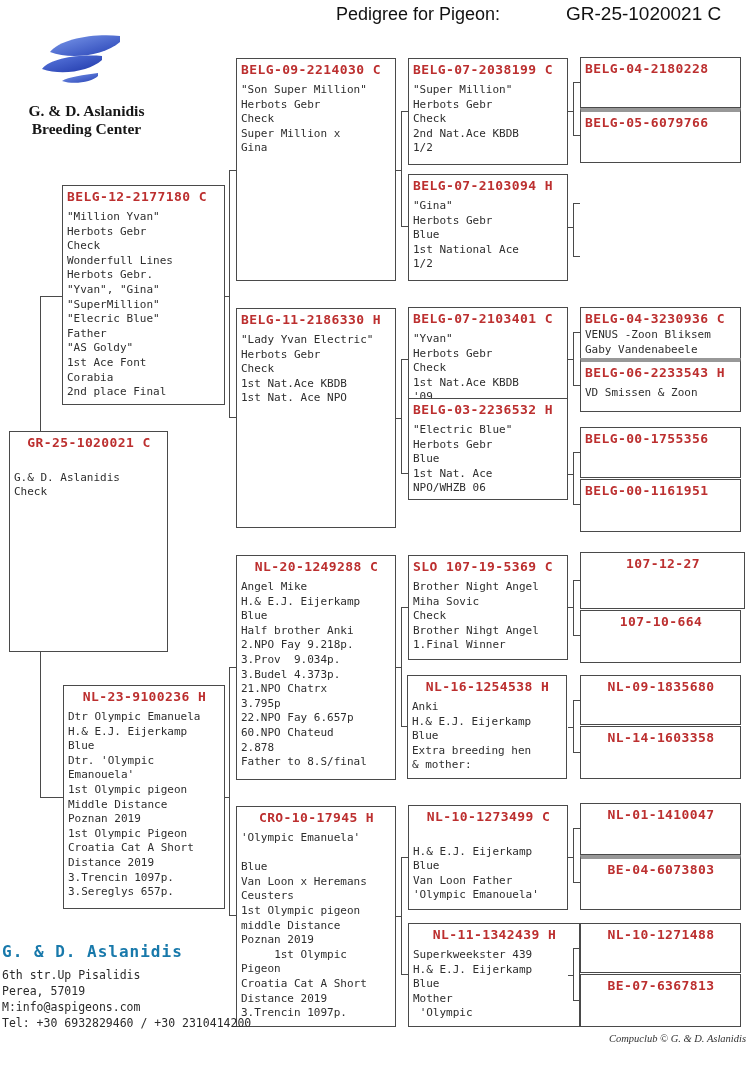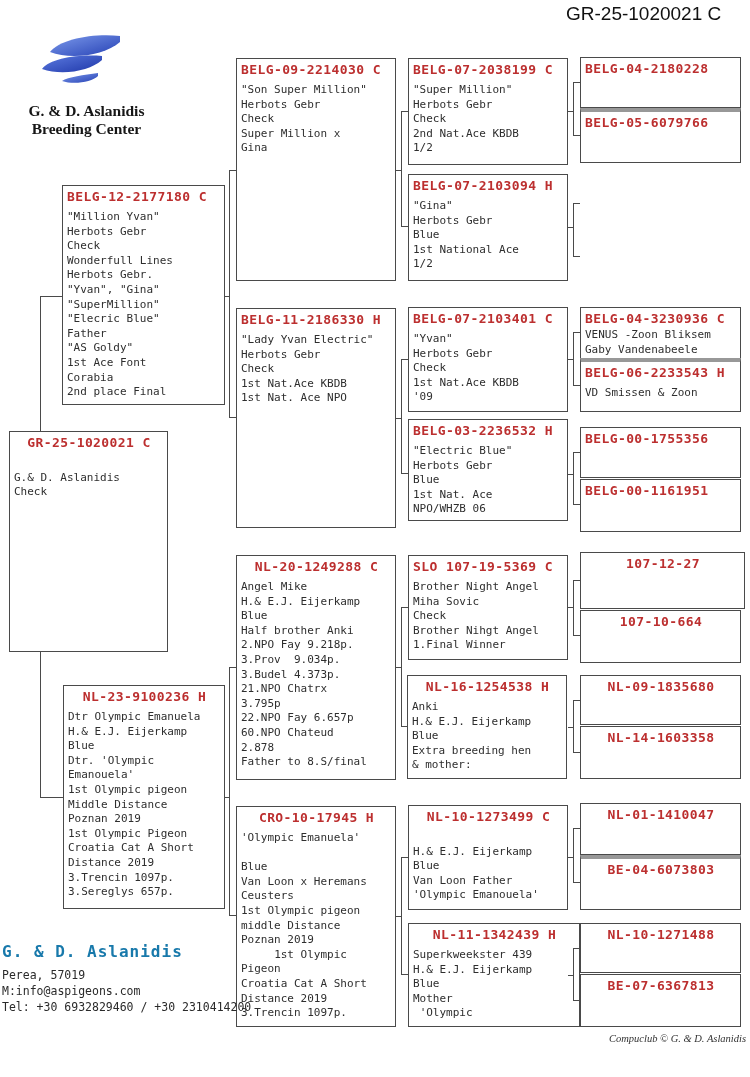--- a/index.html
+++ b/index.html
@@ -41,20 +41,21 @@
                  margin-bottom:6px;}
   .footer .fline{font-size:11.5px;line-height:16px;color:#2a2a2a;}
   .credit{position:absolute;left:560px;top:1033px;width:186px;text-align:right;
           font-family:"Liberation Serif",serif;font-style:italic;font-size:10.5px;color:#333;}
 </style>
 </head>
 <body>
 
 <div class="page">
 
+  <div class="hdr-label">Pedigree for Pigeon:</div>
   <div class="hdr-ring">GR-25-1020021 C</div>
 
   <svg class="logo" viewBox="0 0 86 56">
     <defs>
       <linearGradient id="wg1" x1="0" y1="0" x2="1" y2="1">
         <stop offset="0" stop-color="#7d9bec"></stop>
           <stop offset="1" stop-color="#2540b4"></stop>
       </linearGradient>
       <linearGradient id="wg2" x1="0" y1="0" x2="1" y2="1">
         <stop offset="0" stop-color="#5c7be0"></stop>
@@ -176,21 +177,21 @@
 1/2</div>
   </div>
   <div class="box" style="left:408px;top:307px;width:160px;height:105px">
     <span class="title">BELG-07-2103401 C</span>
     <div class="body">"Yvan"
 Herbots Gebr
 Check
 1st Nat.Ace KBDB
 '09</div>
   </div>
-  <div class="box" style="left:408px;top:419px;width:160px;height:102px">
+  <div class="box" style="left:408px;top:398px;width:160px;height:102px">
     <span class="title">BELG-03-2236532 H</span>
     <div class="body">"Electric Blue"
 Herbots Gebr
 Blue
 1st Nat. Ace
 NPO/WHZB 06</div>
   </div>
   <div class="box" style="left:408px;top:555px;width:160px;height:105px">
     <span class="title">SLO 107-19-5369 C</span>
     <div class="body">Brother Night Angel
@@ -313,20 +314,21 @@
   <div class="bracket" style="left:573px;top:580px;width:7px;height:56px"></div>
   <div class="stub" style="left:568px;top:727px;width:5px"></div>
   <div class="bracket" style="left:573px;top:700px;width:7px;height:53px"></div>
   <div class="stub" style="left:568px;top:857px;width:5px"></div>
   <div class="bracket" style="left:573px;top:828px;width:7px;height:55px"></div>
   <div class="stub" style="left:568px;top:975px;width:5px"></div>
   <div class="bracket" style="left:573px;top:948px;width:7px;height:53px"></div>
 
   <div class="footer">
     <div class="owner">G. &amp; D. Aslanidis</div>
+    <div class="fline">6th str.Up Pisalidis</div>
     <div class="fline">Perea, 57019</div>
     <div class="fline">M:info@aspigeons.com</div>
     <div class="fline">Tel: +30 6932829460 / +30 2310414200</div>
   </div>
 
   <div class="credit">Compuclub © G. &amp; D. Aslanidis</div>
 
 </div>
 
 </body></html>

